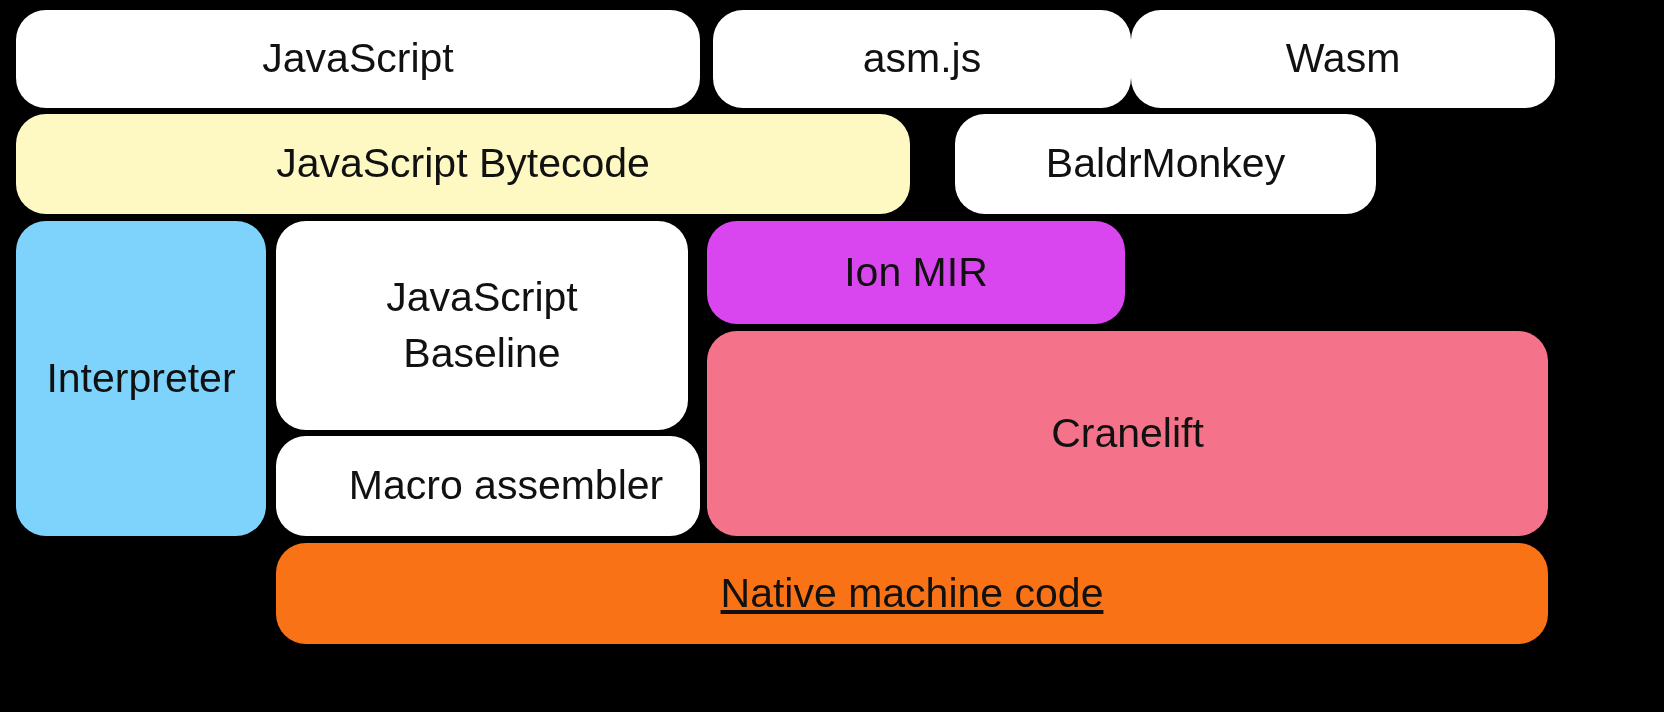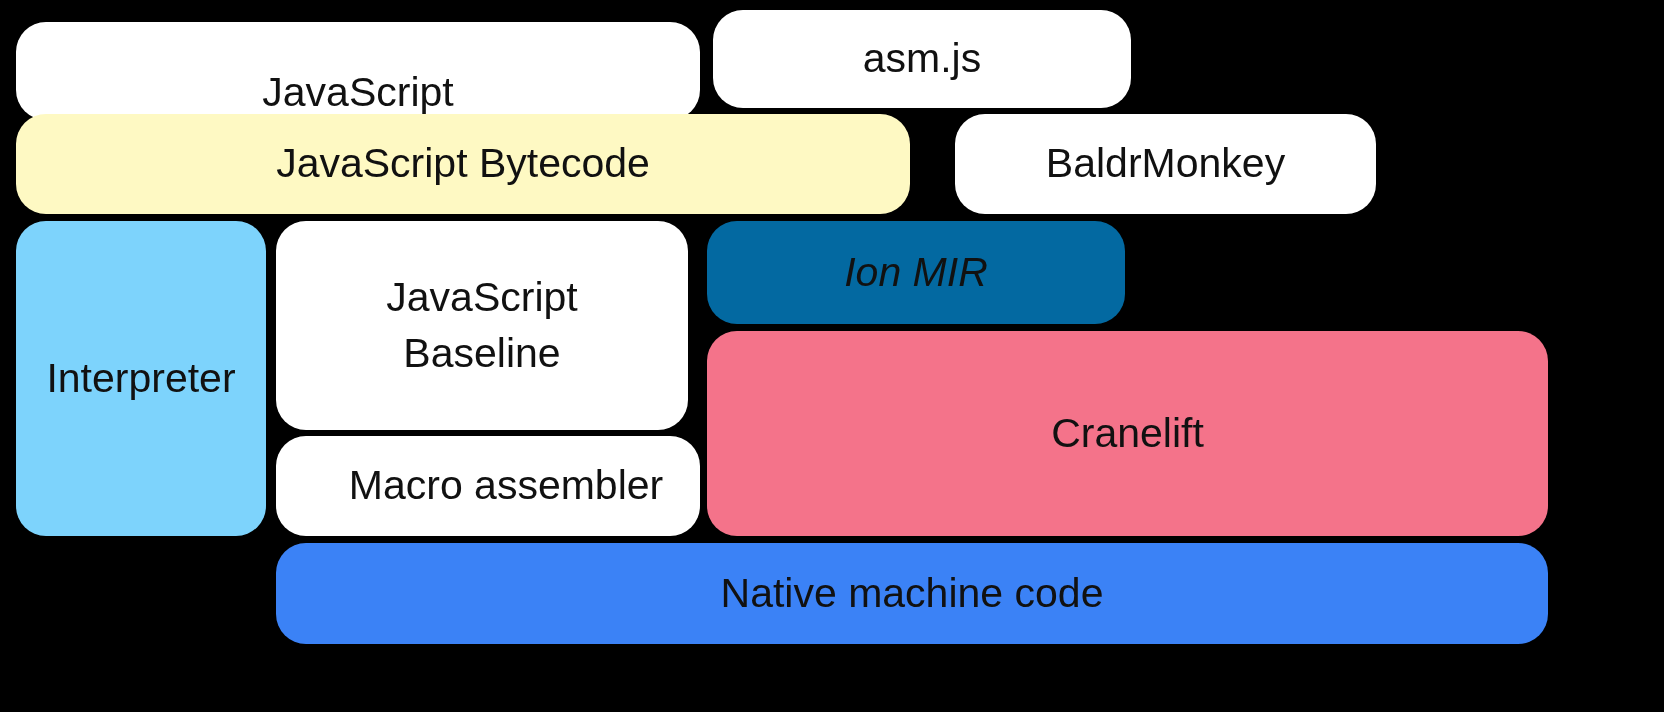--- a/index.html
+++ b/index.html
@@ -26,21 +26,21 @@
     font-size: 41px;
     line-height: 1.35;
     text-align: center;
     box-sizing: border-box;
   }
   .block span {
     display: block;
   }
 
   
-  .b-javascript       { left: 16px;   top: 22px;  width: 684px;  height: 98px; align-items: flex-end; }
+  .b-javascript       { left: 16px;   top: 10px;  width: 684px;  height: 98px; }
   .b-asmjs            { left: 707px;  top: 10px;  width: 418px;  height: 98px; margin-left: 6px; }
   .b-wasm             { left: 1131px; top: 10px;  width: 424px;  height: 98px; }
 
   
   .b-js-bytecode      { left: 16px;   top: 114px; width: 894px;  height: 100px; }
   .b-baldrmonkey      { left: 919px;  top: 114px; width: 421px;  height: 100px; margin-left: 36px; }
 
   
   .b-interpreter      { left: 16px;   top: 221px; width: 250px;  height: 315px; }
   .b-js-baseline      { left: 276px;  top: 221px; width: 412px;  height: 209px; }
@@ -58,46 +58,49 @@
 <div class="stage">
 
   <div class="block b-javascript" style="background-color: rgb(255, 255, 255);">
     <span>JavaScript</span>
   </div>
 
   <div class="block b-asmjs" style="background-color: rgb(255, 255, 255);">
     <span>asm.js</span>
   </div>
 
+  <div class="block b-wasm" style="background-color: rgb(255, 255, 255);">
+    <span>Wasm</span>
+  </div>
 
   <div class="block b-js-bytecode" style="background-color: #fef9c3; text-align: right;">
     <span>JavaScript Bytecode</span>
   </div>
 
   <div class="block b-baldrmonkey" style="background-color: rgb(255, 255, 255);">
     <span>BaldrMonkey</span>
   </div>
 
   <div class="block b-interpreter" style="background-color: #7dd3fc;">
     <span>Interpreter</span>
   </div>
 
   <div class="block b-js-baseline" style="background-color: rgb(255, 255, 255);">
     <span>JavaScript Baseline</span>
   </div>
 
-  <div class="block b-ion-mir" style="background-color: #0369a1; font-style: italic;">
+  <div class="block b-ion-mir" style="background-color: #d946ef;">
     <span>Ion MIR</span>
   </div>
 
   <div class="block b-cranelift" style="background-color: rgb(244, 115, 138);">
     <span>Cranelift</span>
   </div>
 
   <div class="block b-macro-assembler" style="background-color: rgb(255, 255, 255); padding-left: 36px;">
     <span>Macro assembler</span>
   </div>
 
-  <div class="block b-native-code" style="background-color: #3b82f6;">
+  <div class="block b-native-code" style="background-color: #f97316; text-decoration: underline;">
     <span>Native machine code</span>
   </div>
 
 </div>
 
 </body></html>

